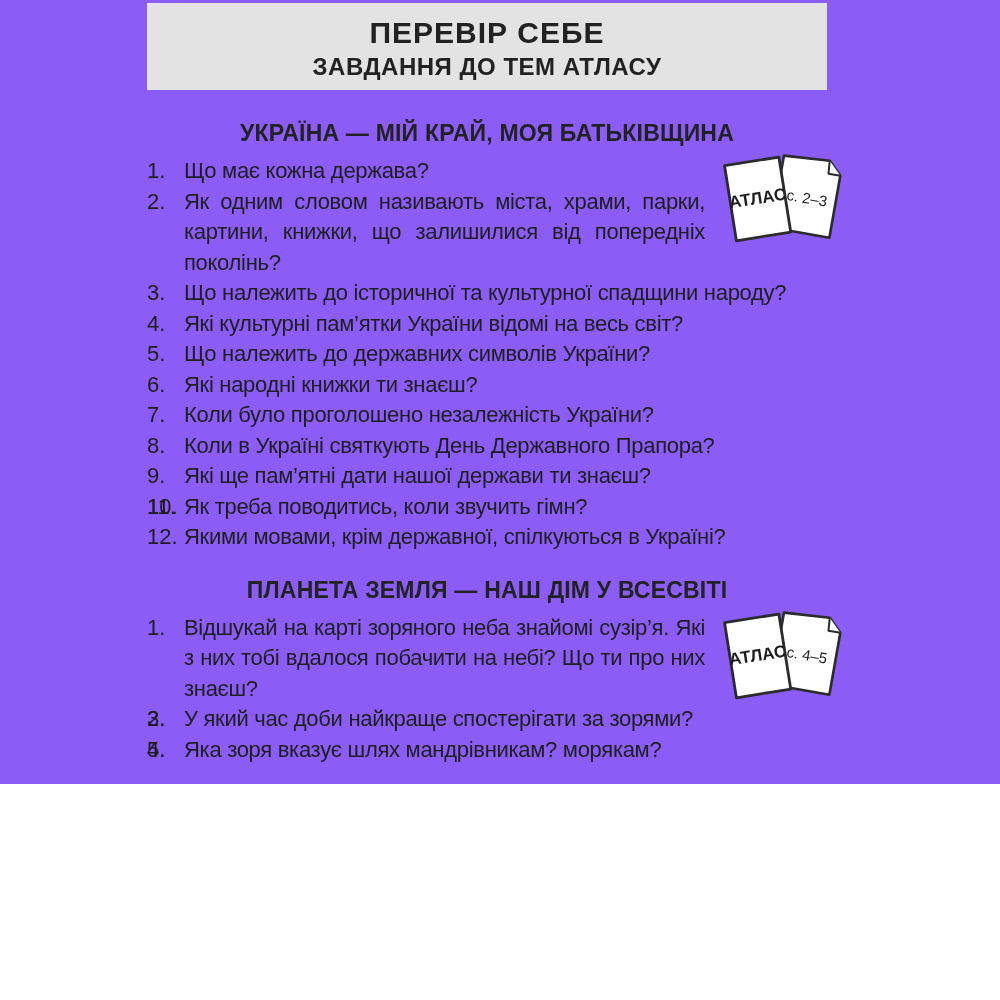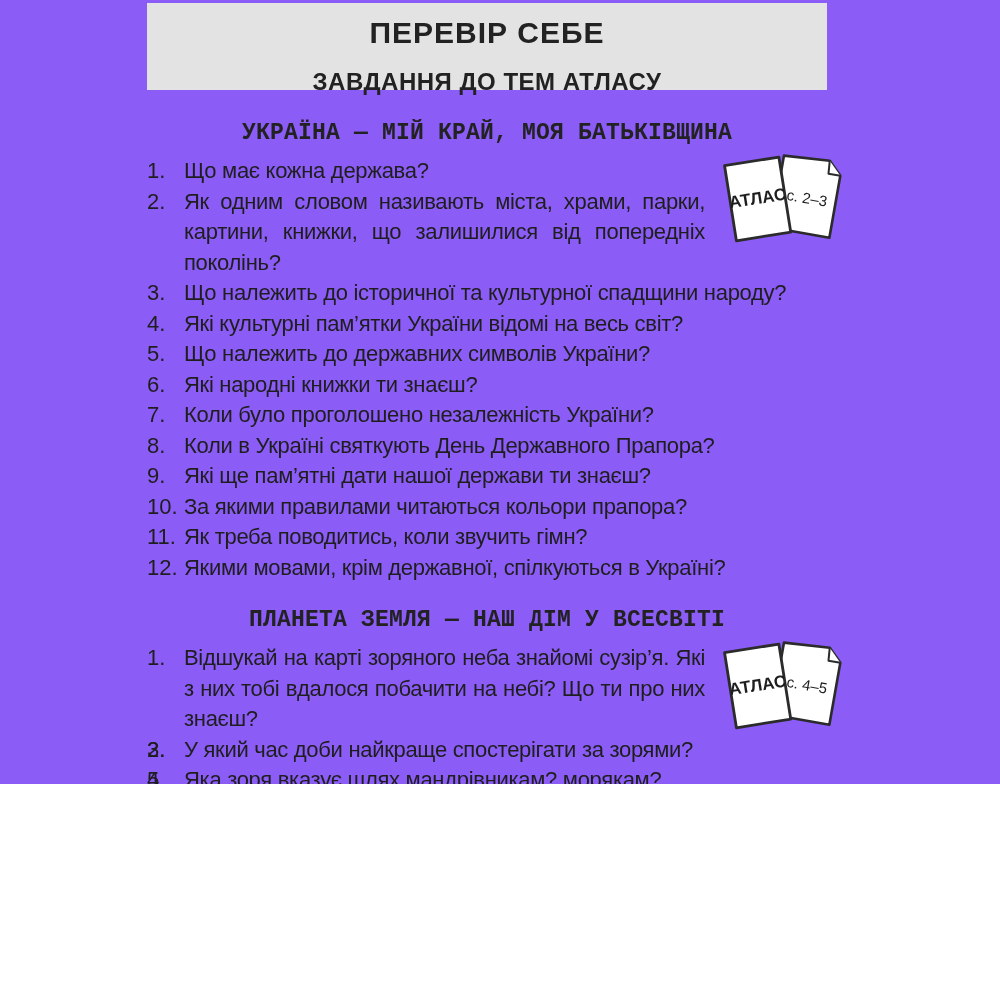--- a/index.html
+++ b/index.html
@@ -29,21 +29,21 @@
   .header-title {
     margin: 0;
     padding-top: 13px;
     font-size: 30px;
     line-height: 33px;
     font-weight: bold;
     letter-spacing: 1px;
     color: #222222;
   }
   .header-subtitle {
-    margin: 15px;
+    margin: 0;
     padding-top: 3px;
     font-size: 24px;
     line-height: 30px;
     font-weight: bold;
     letter-spacing: 0.5px;
     color: #222222;
   }
   .content {
     position: absolute;
     left: 147px;
@@ -51,21 +51,20 @@
     width: 680px;
   }
   .section-heading {
     margin: 8px 0 8px 0;
     text-align: center;
     font-size: 23px;
     line-height: 30px;
     font-weight: bold;
     letter-spacing: 0.2px;
     color: #222222;
-    font-family: Liberation Mono, monospace;
   }
   .section-heading.second {
     margin-top: 22px;
   }
   ol.questions {
     list-style: none;
     margin: 0;
     padding: 0;
   }
   ol.questions li {
@@ -138,21 +137,21 @@
         </div>
       <li><span class="num">1.</span><span class="qtext">Що має кожна держава?</span></li>
           <li><span class="num">2.</span><span class="qtext">Як одним словом називають міста, храми, парки, картини, книжки, що залишилися від попередніх поколінь?</span></li>
           <li><span class="num">3.</span><span class="qtext">Що належить до історичної та культурної спадщини народу?</span></li>
           <li><span class="num">4.</span><span class="qtext">Які культурні пам’ятки України відомі на весь світ?</span></li>
           <li><span class="num">5.</span><span class="qtext">Що належить до державних символів України?</span></li>
           <li><span class="num">6.</span><span class="qtext">Які народні книжки ти знаєш?</span></li>
           <li><span class="num">7.</span><span class="qtext">Коли було проголошено незалежність України?</span></li>
           <li><span class="num">8.</span><span class="qtext">Коли в Україні святкують День Державного Прапора?</span></li>
           <li><span class="num">9.</span><span class="qtext">Які ще пам’ятні дати нашої держави ти знаєш?</span></li>
-          <li><span class="num">10.</span><span class="qtext">За якими правилами читаються кольори прапора?</span></li>
+          <li><span class="num">10.</span></li>
           <li><span class="num">11.</span><span class="qtext">Як треба поводитись, коли звучить гімн?</span></li>
           <li><span class="num">12.</span><span class="qtext">Якими мовами, крім державної, спілкуються в Україні?</span></li>
         </ol>
     </div>
 
     <div>
       <h2 class="section-heading second">ПЛАНЕТА ЗЕМЛЯ — НАШ ДІМ У ВСЕСВІТІ</h2>
       <ol class="questions">
         <div class="atlas-float">
           <svg viewBox="0 0 126 92" font-family="Liberation Sans, sans-serif">

